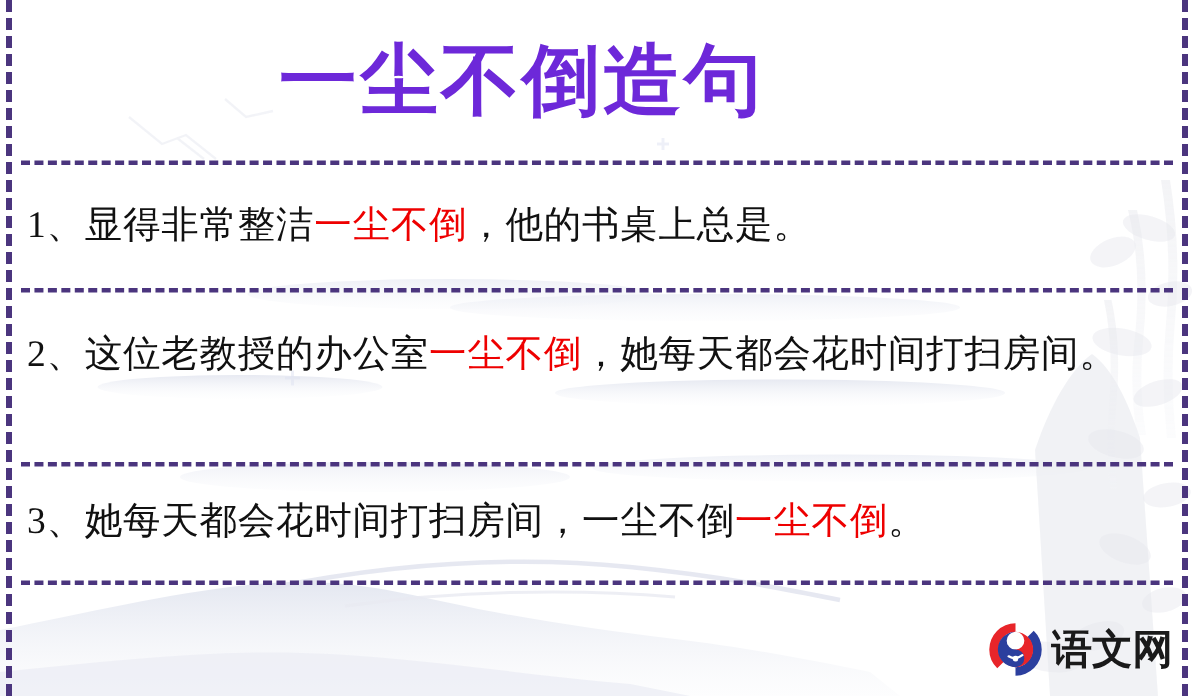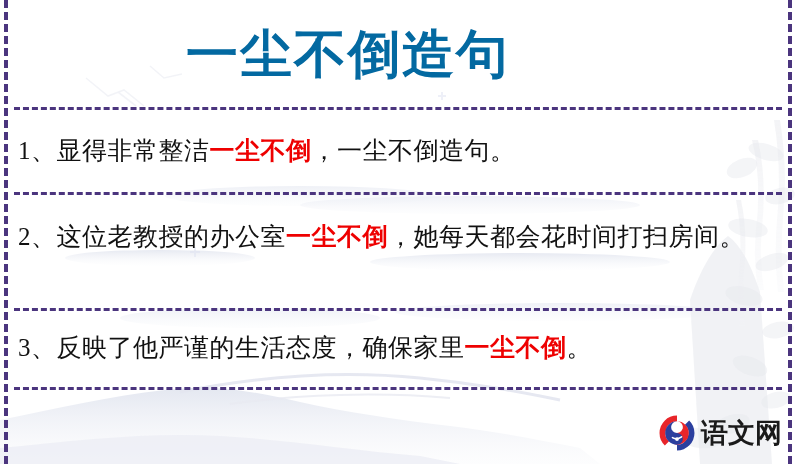--- a/index.html
+++ b/index.html
@@ -55,21 +55,21 @@
   
   #title {
     position: absolute;
     left: 0;
     top: 22px;
     width: 696px;
     text-align: center;
     font-size: 52px;
     line-height: 66px;
     font-weight: bold;
-    color: #0369a1;
+    color: #6d28d9;
     letter-spacing: 2px;
     z-index: 3;
     white-space: nowrap;
   }
 
   
   .sentence {
     position: absolute;
     left: 18px;
     width: 764px;
@@ -80,21 +80,21 @@
     z-index: 3;
     text-align: left;
   }
 
   #sentence-1 { top: 130px; }
   #sentence-2 { top: 216px; }
   #sentence-3 { top: 327px; }
 
   .kw {
     color: #ee0000;
-    font-weight: bold;
+    font-weight: normal;
   }
 
   
   #logo {
     position: absolute;
     left: 658px;
     top: 412px;
     height: 42px;
     display: flex;
     align-items: center;
@@ -186,33 +186,33 @@
   </svg>
 
   <div class="frame-v" id="frame-left"></div>
   <div class="frame-v" id="frame-right"></div>
 
   <div id="title">一尘不倒造句</div>
 
   <div class="sep" style="top:107px;"></div>
 
   <div class="sentence" id="sentence-1">
-    <span>1、</span><span>显得非常整洁</span><span class="kw">一尘不倒</span><span>，一尘不倒造句。</span>
+    <span>1、</span><span>显得非常整洁</span><span class="kw">一尘不倒</span><span>，他的书桌上总是。</span>
   </div>
 
   <div class="sep" style="top:192px;"></div>
 
   <div class="sentence" id="sentence-2">
     <span>2、</span><span>这位老教授的办公室</span><span class="kw">一尘不倒</span><span>，她每天都会花时间打扫房间。</span>
   </div>
 
   <div class="sep" style="top:308px;"></div>
 
   <div class="sentence" id="sentence-3">
-    <span>3、</span><span>反映了他严谨的生活态度，确保家里</span><span class="kw">一尘不倒</span><span>。</span>
+    <span>3、</span><span>她每天都会花时间打扫房间，一尘不倒</span><span class="kw">一尘不倒</span><span>。</span>
   </div>
 
   <div class="sep" style="top:387px;"></div>
 
   <div id="logo">
     <svg id="logo-mark" viewBox="0 0 100 100" xmlns="http://www.w3.org/2000/svg" aria-hidden="true">
 
       <path d="M50,4 A46,46 0 0 0 4,50 A46,46 0 0 0 18,83 L29,72
                A31,31 0 0 1 50,19 Z" fill="#e8252a"></path>
       <path d="M50,96 A46,46 0 0 0 96,50 A46,46 0 0 0 82,17 L71,28

